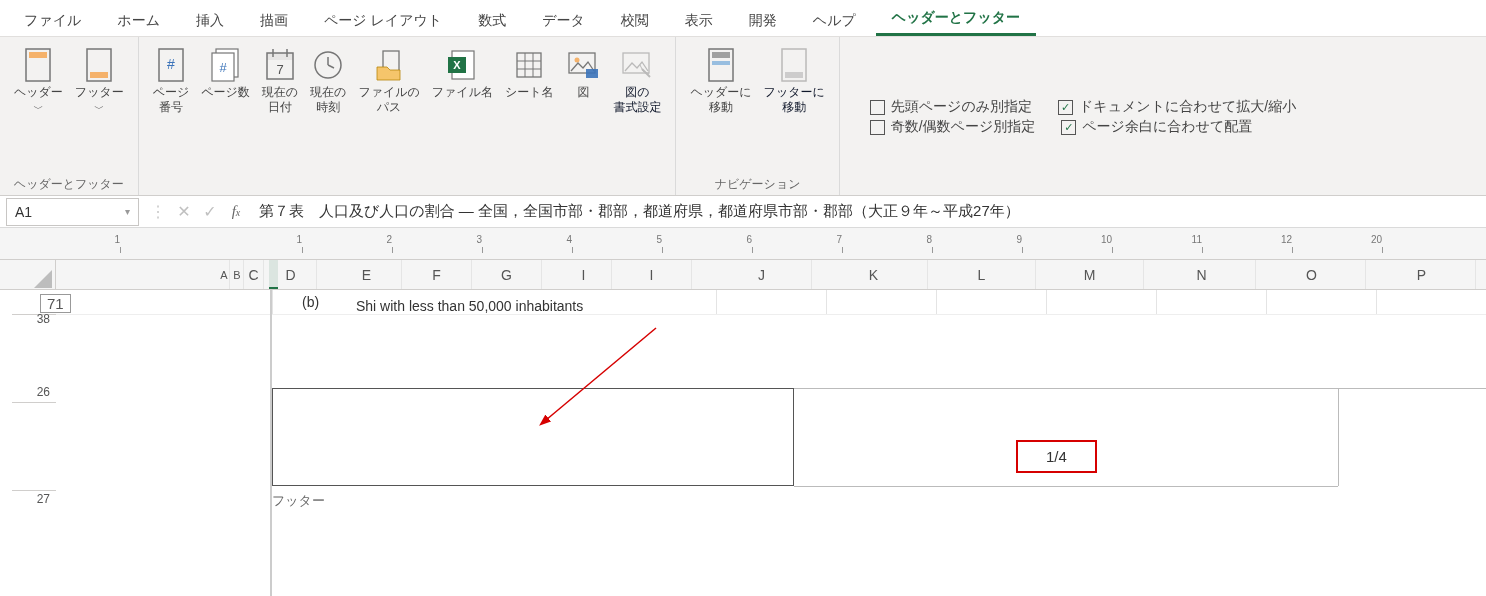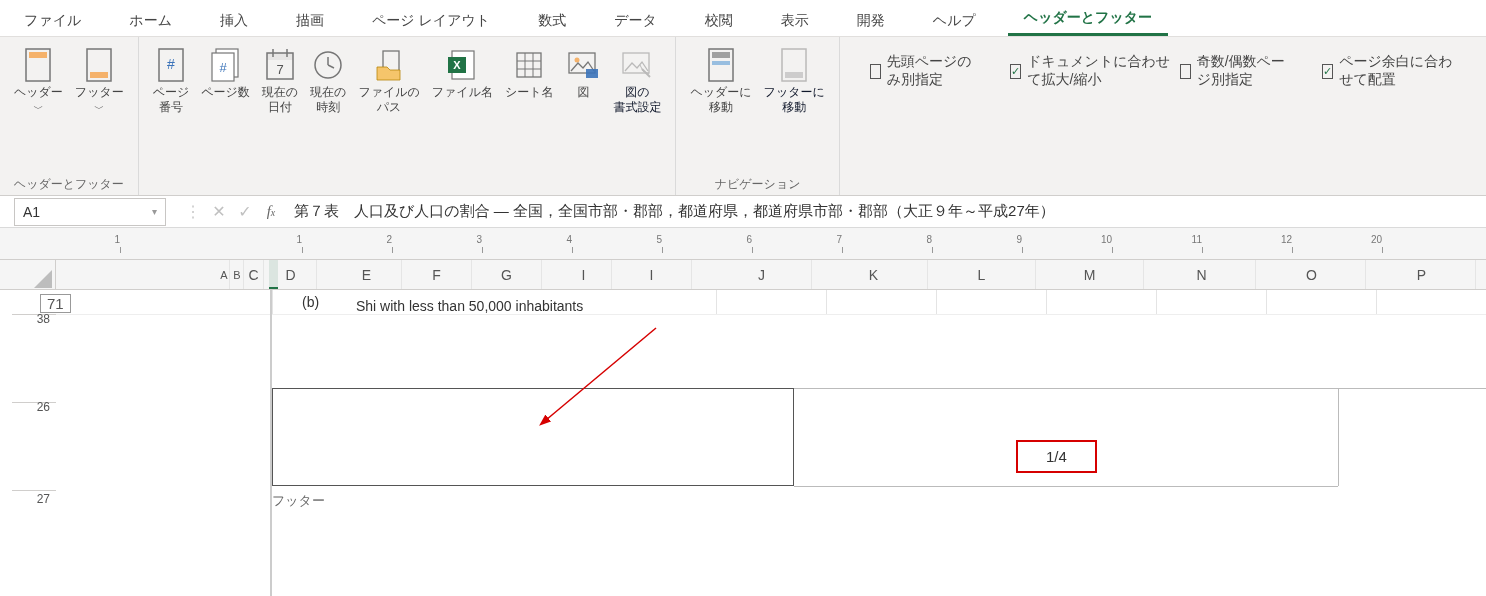--- a/index.html
+++ b/index.html
@@ -1,35 +1,35 @@
 <!DOCTYPE html>
 <html><head>
 <meta charset="utf-8">
 <style>
   * { box-sizing: border-box; margin: 0; padding: 0; }
   html, body { width: 1486px; height: 596px; font-family: "Meiryo UI","Yu Gothic UI","Segoe UI",sans-serif; font-size: 13px; background: #fff; overflow: hidden; color: #444; }
-  .menubar { height: 36px; display: flex; align-items: flex-end; padding: 0 8px; gap: 16px; background: #fff; }
+  .menubar { height: 36px; display: flex; align-items: flex-end; padding: 0 8px; gap: 4px; background: #fff; }
   .tab { padding: 6px 16px 6px; font-size: 14px; color: #444; cursor: pointer; }
   .tab.active { color: #217346; border-bottom: 3px solid #217346; font-weight: 600; }
   .ribbon { height: 160px; background: #f3f2f1; border-top: 1px solid #e1dfdd; border-bottom: 1px solid #d0cecc; display: flex; }
   .group { border-right: 1px solid #dadada; padding: 4px 10px 2px; display: flex; flex-direction: column; }
   .group-body { flex: 1; display: flex; align-items: flex-start; gap: 4px; }
   .group-label { text-align: center; font-size: 12px; color: #666; padding-top: 4px; }
   .btn { display: flex; flex-direction: column; align-items: center; padding: 4px 4px; cursor: pointer; border-radius: 2px; }
   .btn .ic { width: 36px; height: 40px; display: flex; align-items: center; justify-content: center; }
   .btn .lbl { font-size: 12px; text-align: center; line-height: 1.25; white-space: pre; color: #444; }
   .btn.disabled .lbl { color: #0f172a; }
   .btn.disabled svg { opacity: 0.45; }
   .caret { font-size: 10px; color: #666; margin-top: 2px; }
-  .opts { display: flex; flex-direction: row; justify-content: center; gap: 2px; padding: 12px 20px; }
+  .opts { display: flex; flex-direction: column; justify-content: center; gap: 2px; padding: 12px 20px; }
   .opt-row { display: flex; gap: 26px; }
   .chk { display: flex; align-items: center; gap: 6px; font-size: 14px; color: #444; }
   .chk .box { width: 15px; height: 15px; border: 1px solid #555; display: inline-flex; align-items: center; justify-content: center; font-size: 11px; color: #217346; }
   .namebox-row { height: 32px; display: flex; align-items: center; background: #fff; border-bottom: 1px solid #dadada; }
-  .namebox { width: 152px; height: 28px; border: 1px solid #c8c6c4; margin: 0 14px; padding: 2px 8px; font-size: 14px; display: flex; align-items: center; justify-content: space-between; color: #333; }
+  .namebox { width: 133px; height: 28px; border: 1px solid #c8c6c4; margin: 0 6px; padding: 2px 8px; font-size: 14px; display: flex; align-items: center; justify-content: space-between; color: #333; }
   .namebox .dd { color: #999; font-size: 10px; }
   .fxtool { width: 26px; text-align: center; color: #c0c0c0; font-size: 16px; }
   .fxtool.dark { color: #666; font-style: italic; font-family: "Times New Roman",serif; font-size: 15px; }
   .fxbar { flex: 1; padding: 0 10px; font-size: 15px; color: #333; white-space: nowrap; overflow: hidden; }
   .hruler { height: 32px; background: #f5f5f5; border-bottom: 1px solid #d0cecc; display: flex; align-items: center; position: relative; }
   .hruler .ticksurf { margin-left: 56px; position: relative; height: 100%; width: 100%; }
   .tick { position: absolute; bottom: 14px; font-size: 10px; color: #777; transform: translateX(-100%); }
   .colheaders { height: 30px; background: #f5f5f5; border-bottom: 1px solid #d0cecc; display: flex; align-items: center; }
   .corner { width: 56px; height: 100%; border-right: 1px solid #d0cecc; position: relative; }
   .corner::after { content:''; position:absolute; right:3px; bottom:1px; width:0;height:0;border-style:solid;border-width:0 0 18px 18px;border-color:transparent transparent #bdbdbd transparent;}
@@ -319,21 +319,21 @@
       <div class="colcell" style="position: absolute; left: 1312px; width: 108px; top: 0px; bottom: 0px;">P</div>
     </div>
 </div>
 
 <div class="sheet" style="height:306px">
 
   <div class="rownum" style="top:4px;font-size:15px;border:1px solid #999;background:#fff;left:40px;width:auto;padding:0 6px">71</div>
   <div class="rowtick" style="top:24px"></div>
   <div class="rownum" style="top:22px">38</div>
   <div class="rowtick" style="top:112px"></div>
-  <div class="rownum" style="top:110px">26</div>
+  <div class="rownum" style="top:95px">26</div>
   <div class="rowtick" style="top:200px"></div>
   <div class="rownum" style="top:202px">27</div>
 
   <div class="gridarea">
 
     <div class="celltext" style="left:246px;top:4px">(b)</div>
     <div class="celltext" style="left:300px;top:8px">Shi with less than 50,000 inhabitants</div>
     <div class="rowline" style="top:24px"></div>
 
     <div class="vline" style="left:216px;height:24px"></div>

